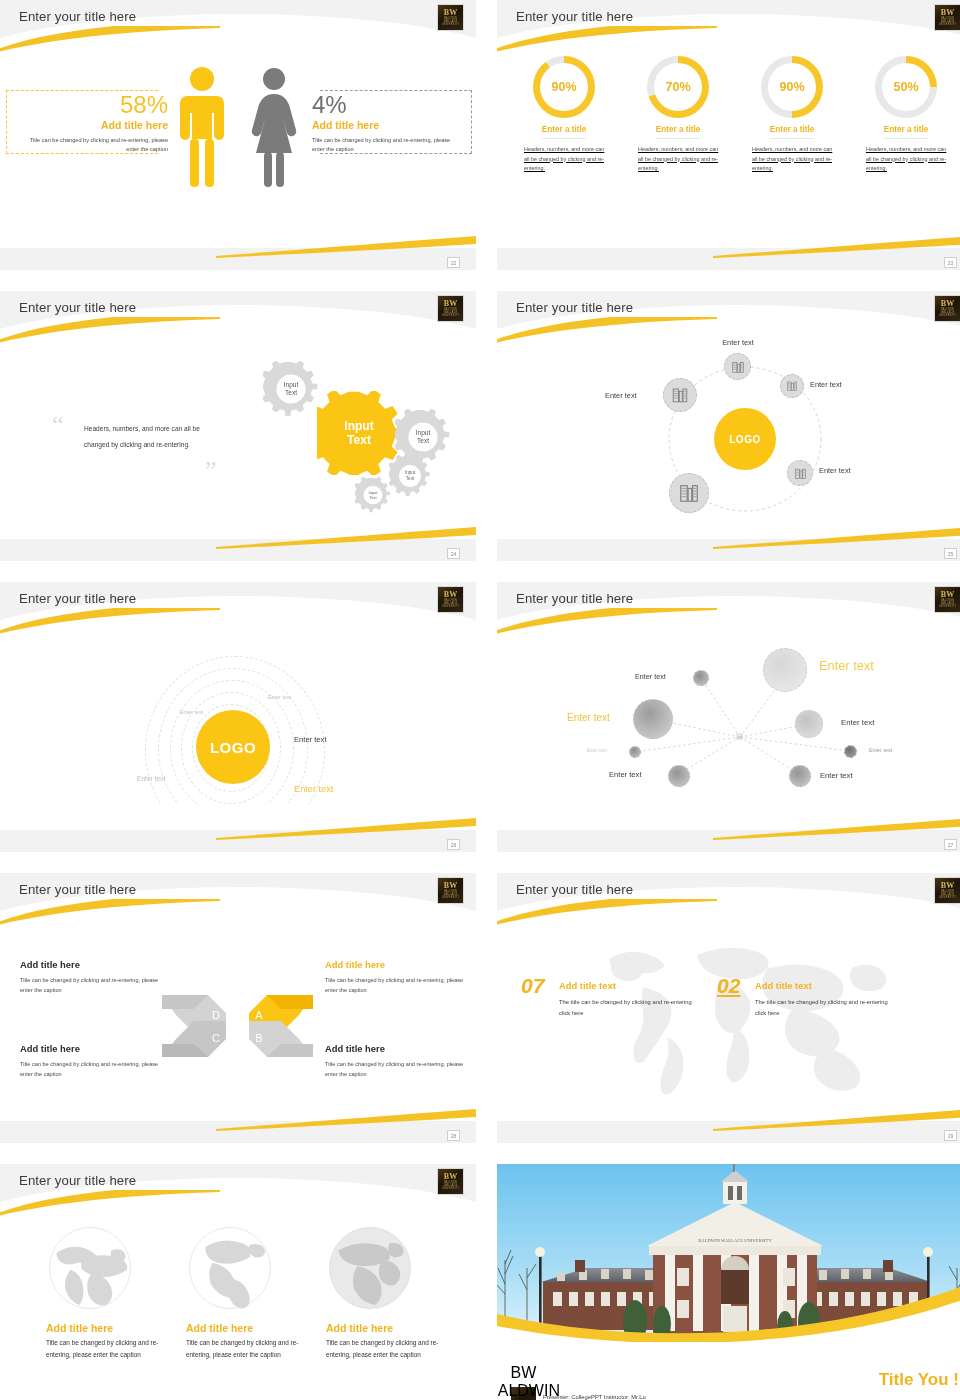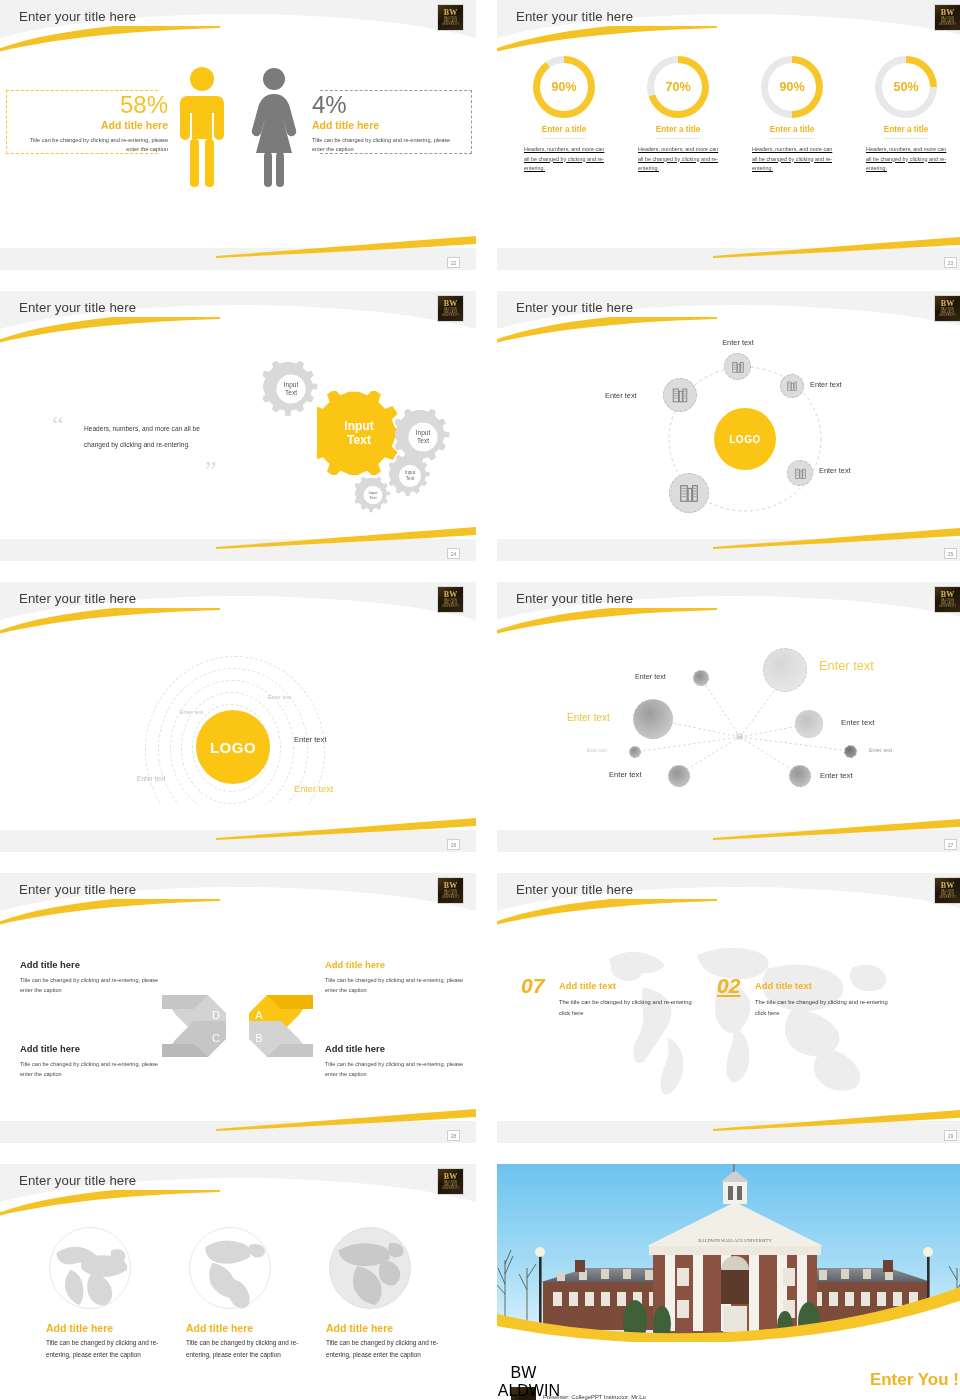--- a/index.html
+++ b/index.html
@@ -846,21 +846,21 @@
         <ellipse cx="165" cy="160" rx="9" ry="18"></ellipse>
         <ellipse cx="312" cy="158" rx="11" ry="20"></ellipse>
         <ellipse cx="288" cy="162" rx="8" ry="15"></ellipse>
       </g>
 
       <path d="M0 150 C140 182, 330 176, 476 118 L476 178 L0 178 Z" fill="#f6c528"></path>
       <path d="M0 162 C140 190, 330 186, 476 132 L476 178 L0 178 Z" fill="#ffffff"></path>
     </svg>
   </div>
 
-  <div class="thanks-ttl">Enter You !</div>
+  <div class="thanks-ttl">Title You !</div>
   <div class="thanks-sub">Thanks for listening.</div>
 
   <div class="s10-logo">
     <div class="bw">BW</div>
     <div class="sub">BALDWIN</div>
     <div class="sub">WALLACE</div>
     <div class="sub">UNIVERSITY</div>
   </div>
   <div class="s10-line1">Presenter: CollegePPT   Instructor: Mr.Lu</div>
   <div class="s10-line2">Baldwin Wallace University  |  www.collegeppt.com</div>

